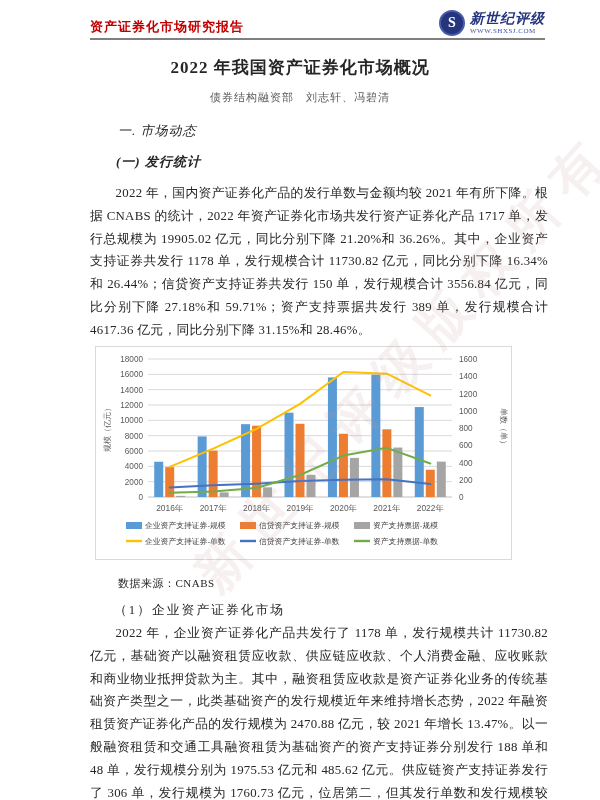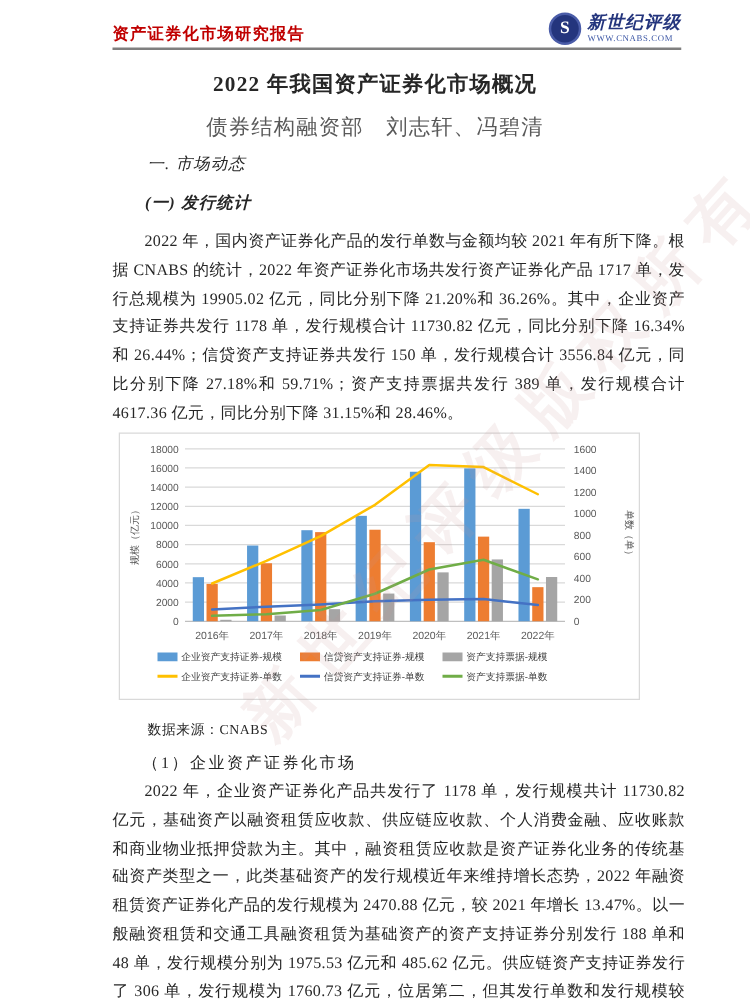--- a/index.html
+++ b/index.html
@@ -13,21 +13,21 @@
   .logo-circle{width:26px;height:26px;border-radius:50%;background:#24357d;color:#fff;
        display:flex;align-items:center;justify-content:center;font-size:14px;font-weight:bold;
        border:2px solid #4a5ca8;box-sizing:border-box;}
   .logo-txt{display:flex;flex-direction:column;line-height:1;}
   .logo-name{color:#24357d;font-weight:bold;font-size:14px;font-style:italic;letter-spacing:1px;}
   .logo-url{color:#3a55a4;font-size:7px;letter-spacing:.5px;margin-top:2px;}
   
   .title{position:absolute;left:0;top:56px;width:600px;text-align:center;
          font-size:17px;font-weight:bold;letter-spacing:1px;}
   .byline{position:absolute;left:0;top:90px;width:600px;text-align:center;
-          font-size:17px;color:#595959;letter-spacing:1px;}
+          font-size:11px;color:#595959;letter-spacing:1px;}
   .h1{position:absolute;left:118px;top:122px;font-size:13px;font-weight:normal;font-style:italic;letter-spacing:1px;}
   .h2{position:absolute;left:116px;top:153px;font-size:13px;font-weight:bold;font-style:italic;letter-spacing:1px;}
   .para{position:absolute;left:90px;width:458px;font-size:12.8px;line-height:22.8px;
         text-align:justify;text-indent:2em;letter-spacing:.3px;}
   .p1{top:182px;}
   .fig-caption{position:absolute;left:0;top:326px;width:600px;text-align:center;
         font-size:11.8px;font-weight:bold;}
   .chart-box{position:absolute;left:95px;top:346px;width:417px;height:214px;
         border:1px solid #d9d9d9;background:#fff;box-sizing:border-box;}
   .source{position:absolute;left:118px;top:576px;font-size:11px;font-weight:normal;letter-spacing:.5px;}
@@ -43,21 +43,21 @@
 <body>
 
 <div class="page">
 
   <div class="hdr">
     <div class="hdr-label">资产证券化市场研究报告</div>
     <div class="logo">
       <div class="logo-circle">S</div>
       <div class="logo-txt">
         <span class="logo-name">新世纪评级</span>
-        <span class="logo-url">WWW.CNABS.COM</span>
+        <span class="logo-url">WWW.SHXSJ.COM</span>
       </div>
     </div>
   </div>
 
   <div class="title">2022 年我国资产证券化市场概况</div>
   <div class="byline">债券结构融资部　刘志轩、冯碧清</div>
 
   <div class="h1">一. 市场动态</div>
   <div class="h2">(一) 发行统计</div>
 

